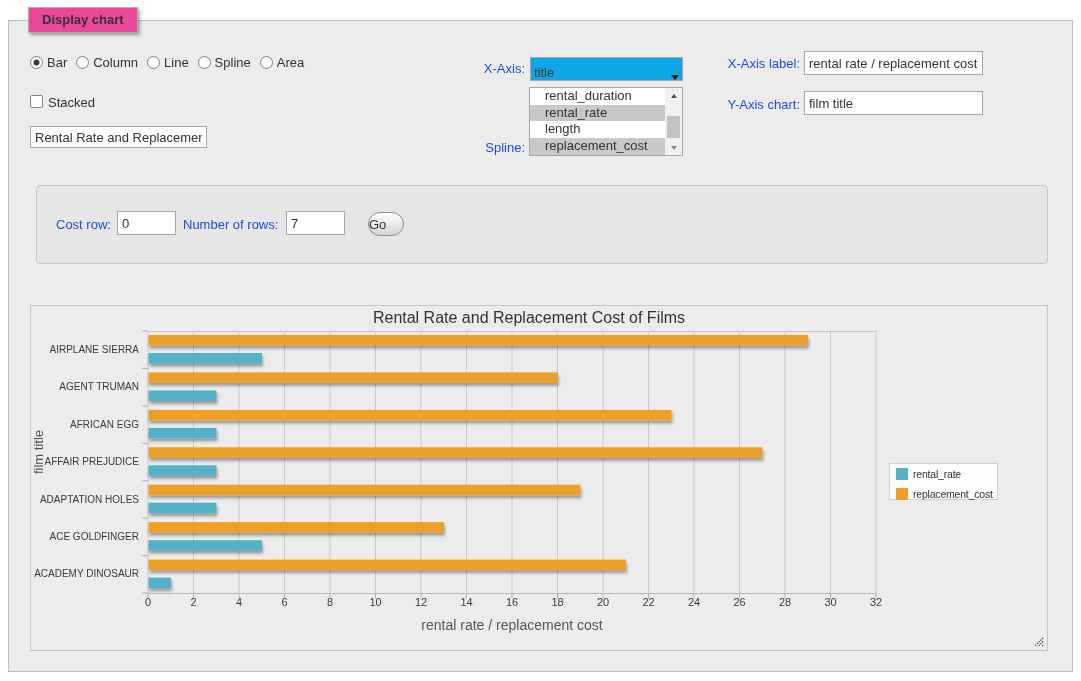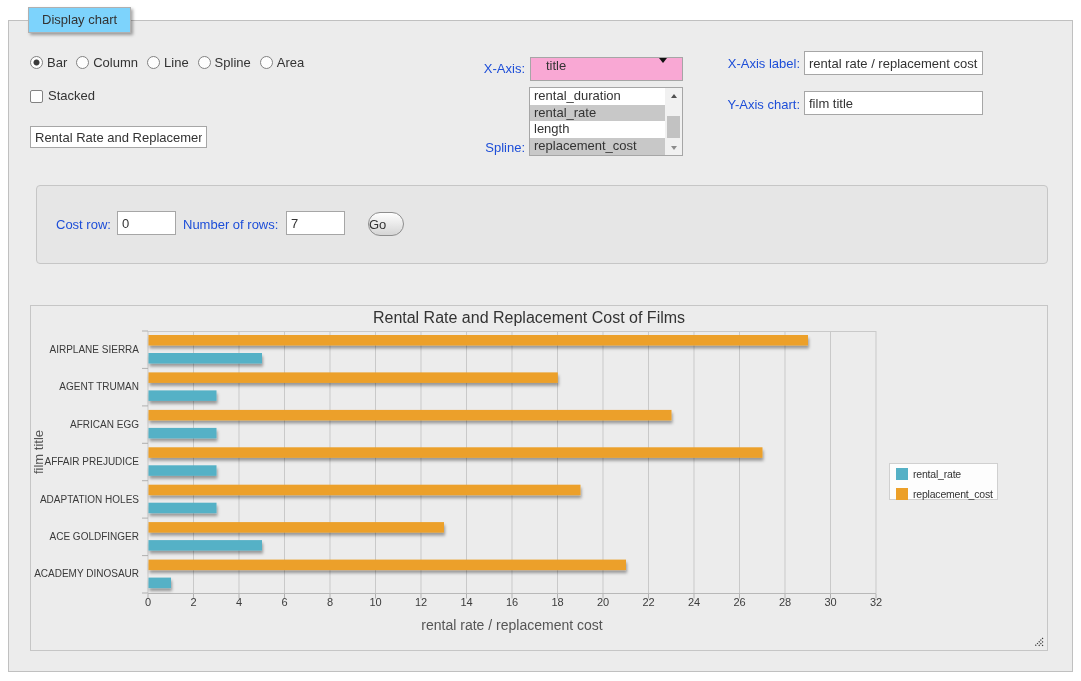--- a/index.html
+++ b/index.html
@@ -1,35 +1,35 @@
 <!DOCTYPE html>
 <html><head>
 <meta charset="utf-8">
 <style>
 *{box-sizing:border-box;margin:0;padding:0}
 html,body{width:1081px;height:681px}
 body{background:#fff;font-family:"Liberation Sans",sans-serif;font-size:13px;color:#333}
 #app{position:relative;width:1081px;height:681px;overflow:hidden}
 .abs{position:absolute}
 .fieldset{left:8px;top:20px;width:1065px;height:652px;background:#ececec;border:1px solid #c0c0c0}
-.legendbox{left:28px;top:7px;background:#7dd3fc;border:1px solid #b0b0b0;box-shadow:2px 2px 3px rgba(0,0,0,.35);padding:4px 13px 5px;font-weight:normal;color:#333}
+.legendbox{left:28px;top:7px;background:#ec4899;border:1px solid #b0b0b0;box-shadow:2px 2px 3px rgba(0,0,0,.35);padding:4px 13px 5px;font-weight:bold;color:#333}
 .radios{left:30px;top:55px;display:flex;align-items:center;height:15px}
 .ritem{display:flex;align-items:center;margin-right:9px}
 .ritem input{appearance:none;width:13px;height:13px;border:1px solid #828282;border-radius:50%;background:#fdfdfd;margin:0 4px 0 0}
 .ritem input:checked{background:radial-gradient(circle,#3a3a3a 0 2.6px,#fdfdfd 3.4px)}
-.check{left:30px;top:88px;display:flex;align-items:flex-end;height:15px}
+.check{left:30px;top:95px;display:flex;align-items:flex-start;height:15px}
 .check input{appearance:none;width:13px;height:13px;border:1px solid #828282;border-radius:2px;background:#fdfdfd;margin:0 5px 0 0}
 input.txt{position:absolute;border:1px solid #a6a6a6;background:#fff;font:13px "Liberation Sans",sans-serif;color:#333;padding:0 4px;height:22px}
 .lbl{position:absolute;color:#1d4ed8}
 .r{text-align:right}
-.selectbox{left:530px;top:57px;width:153px;height:24px;background:#f9a8d4;border:1px solid #a6a6a6;display:flex;align-items:flex-start;padding:0 15px}
+.selectbox{left:530px;top:57px;width:153px;height:24px;background:#0ea5e9;border:1px solid #a6a6a6;display:flex;align-items:flex-end;padding:0 3px}
 .selectbox .arrow{margin-left:auto;width:0;height:0;border-left:4px solid transparent;border-right:4px solid transparent;border-top:5px solid #111}
 .listbox{left:529px;top:87px;width:154px;height:69px;background:#fff;border:1px solid #a6a6a6}
 .listbox .items{position:absolute;left:0;top:0;right:17px;bottom:0;overflow:hidden}
-.opt{height:16.7px;line-height:16.5px;padding-left:4px;white-space:nowrap}
+.opt{height:16.7px;line-height:16.5px;padding-left:15px;white-space:nowrap}
 .opt.sel{background:#c8c8c8}
 .sb{position:absolute;top:0;right:0;bottom:0;width:17px;background:#f1f1f1}
 .sbtn{position:absolute;left:0;width:17px;height:15px;background:#f1f1f1;display:flex;align-items:center;justify-content:center}
 .sbtn.up{top:0}.sbtn.dn{bottom:0}
 .tri-up{width:0;height:0;border-left:3.5px solid transparent;border-right:3.5px solid transparent;border-bottom:4px solid #505050}
 .tri-dn{width:0;height:0;border-left:3.5px solid transparent;border-right:3.5px solid transparent;border-top:4px solid #8c8c8c}
 .thumb{position:absolute;left:2px;top:28px;width:13px;height:22px;background:#c2c2c2}
 .subpanel{left:36px;top:185px;width:1012px;height:79px;background:#e6e6e6;border:1px solid #c6c6c6;border-radius:4px}
 .go{position:absolute;left:368px;top:212px;width:36px;height:24px;border-radius:12px;border:1px solid #8e8e8e;background:linear-gradient(#fefefe,#d5d5d5);font:13px "Liberation Sans",sans-serif;color:#333;text-align:left;line-height:21px}
 .chartbox{left:30px;top:305px;width:1018px;height:346px;border:1px solid #c6c6c6;background:#ececec}

